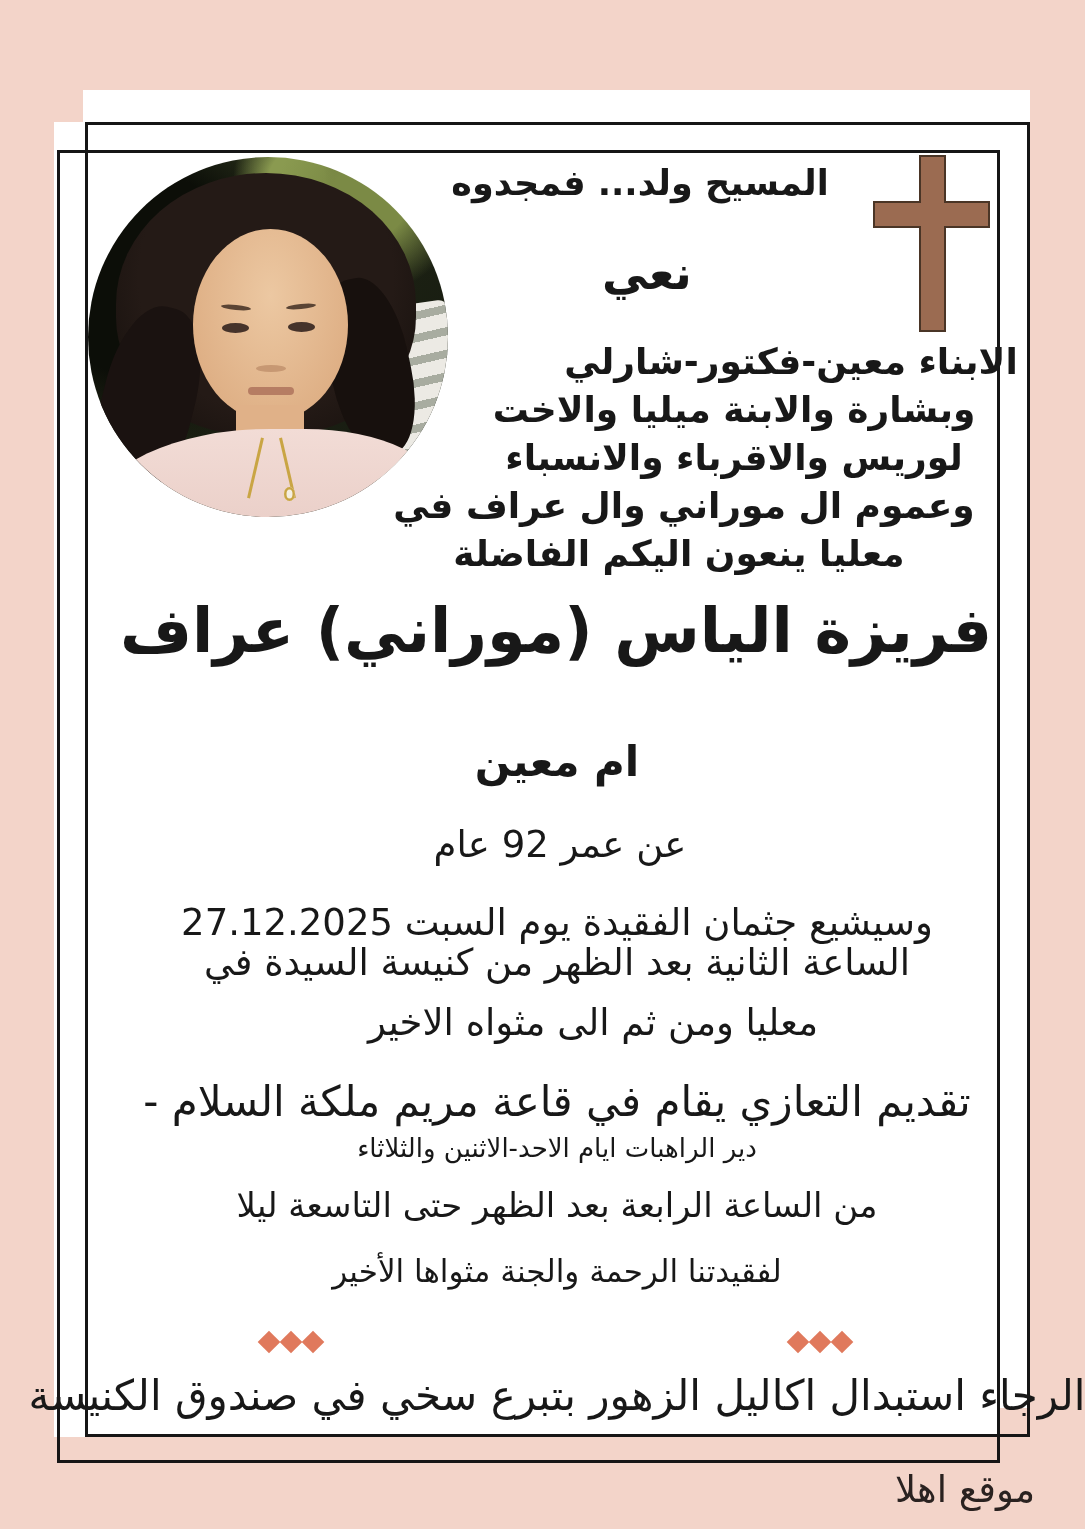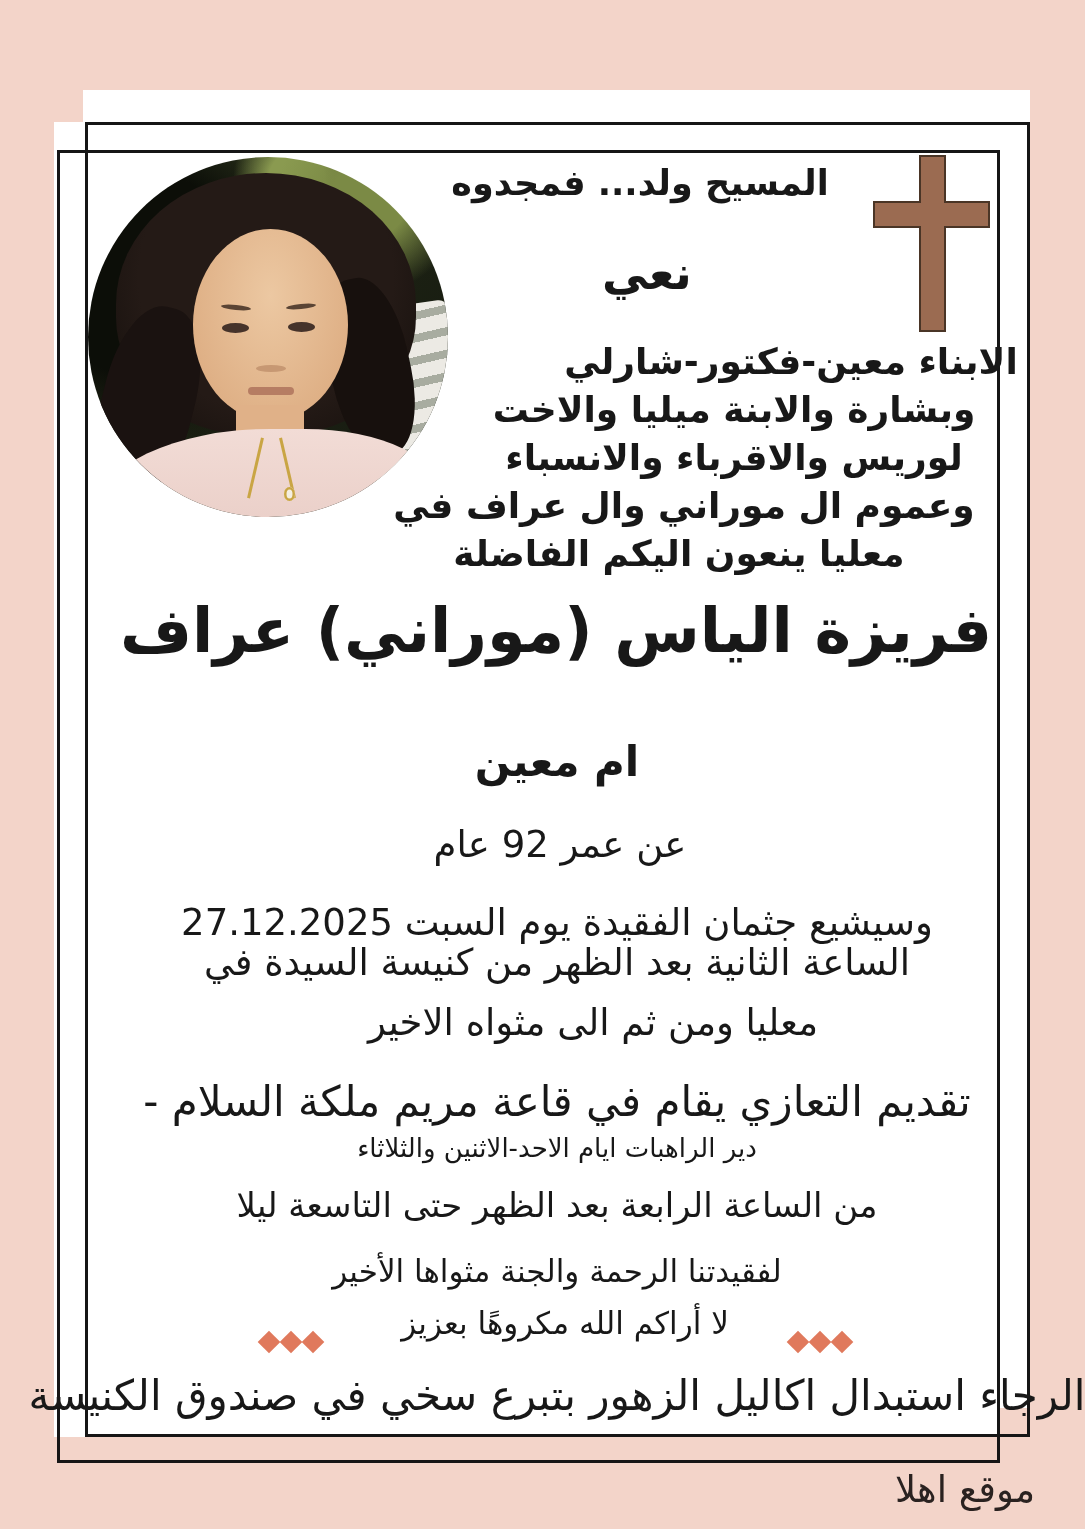--- a/index.html
+++ b/index.html
@@ -114,21 +114,20 @@
   <div class="line" style="left:560px;top:824px;font-size:37px;">عن عمر 92 عام</div>
   <div class="line" style="left:557px;top:882px;font-size:37px;margin-top:20px;">وسيشيع جثمان الفقيدة يوم السبت 27.12.2025</div>
   <div class="line" style="left:557px;top:942px;font-size:37px;">الساعة الثانية بعد الظهر من كنيسة السيدة في</div>
   <div class="line" style="left:569px;top:1002px;font-size:37px;margin-left:24px;">معليا ومن ثم الى مثواه الاخير</div>
 
   <div class="line" style="left:557px;top:1078px;font-size:42px;">تقديم التعازي يقام في قاعة مريم ملكة السلام -</div>
   <div class="line" style="left:557px;top:1134px;font-size:26px;">دير الراهبات ايام الاحد-الاثنين والثلاثاء</div>
   <div class="line" style="left:557px;top:1186px;font-size:34px;">من الساعة الرابعة بعد الظهر حتى التاسعة ليلا</div>
 
   <div class="line" style="left:557px;top:1254px;font-size:31px;">لفقيدتنا الرحمة والجنة مثواها الأخير</div>
-  <div class="line" style="left:565px;top:1306px;font-size:31px;">لا أراكم الله مكروهًا بعزيز</div>
 
   <div class="orn-group" style="left:291px;top:1334px;">
     <span class="diamond"></span><span class="diamond"></span><span class="diamond"></span>
   </div>
   <div class="orn-group" style="left:820px;top:1334px;">
     <span class="diamond"></span><span class="diamond"></span><span class="diamond"></span>
   </div>
 
   <div class="line" style="left:557px;top:1372px;font-size:42px;">الرجاء استبدال اكاليل الزهور بتبرع سخي في صندوق الكنيسة</div>
 

